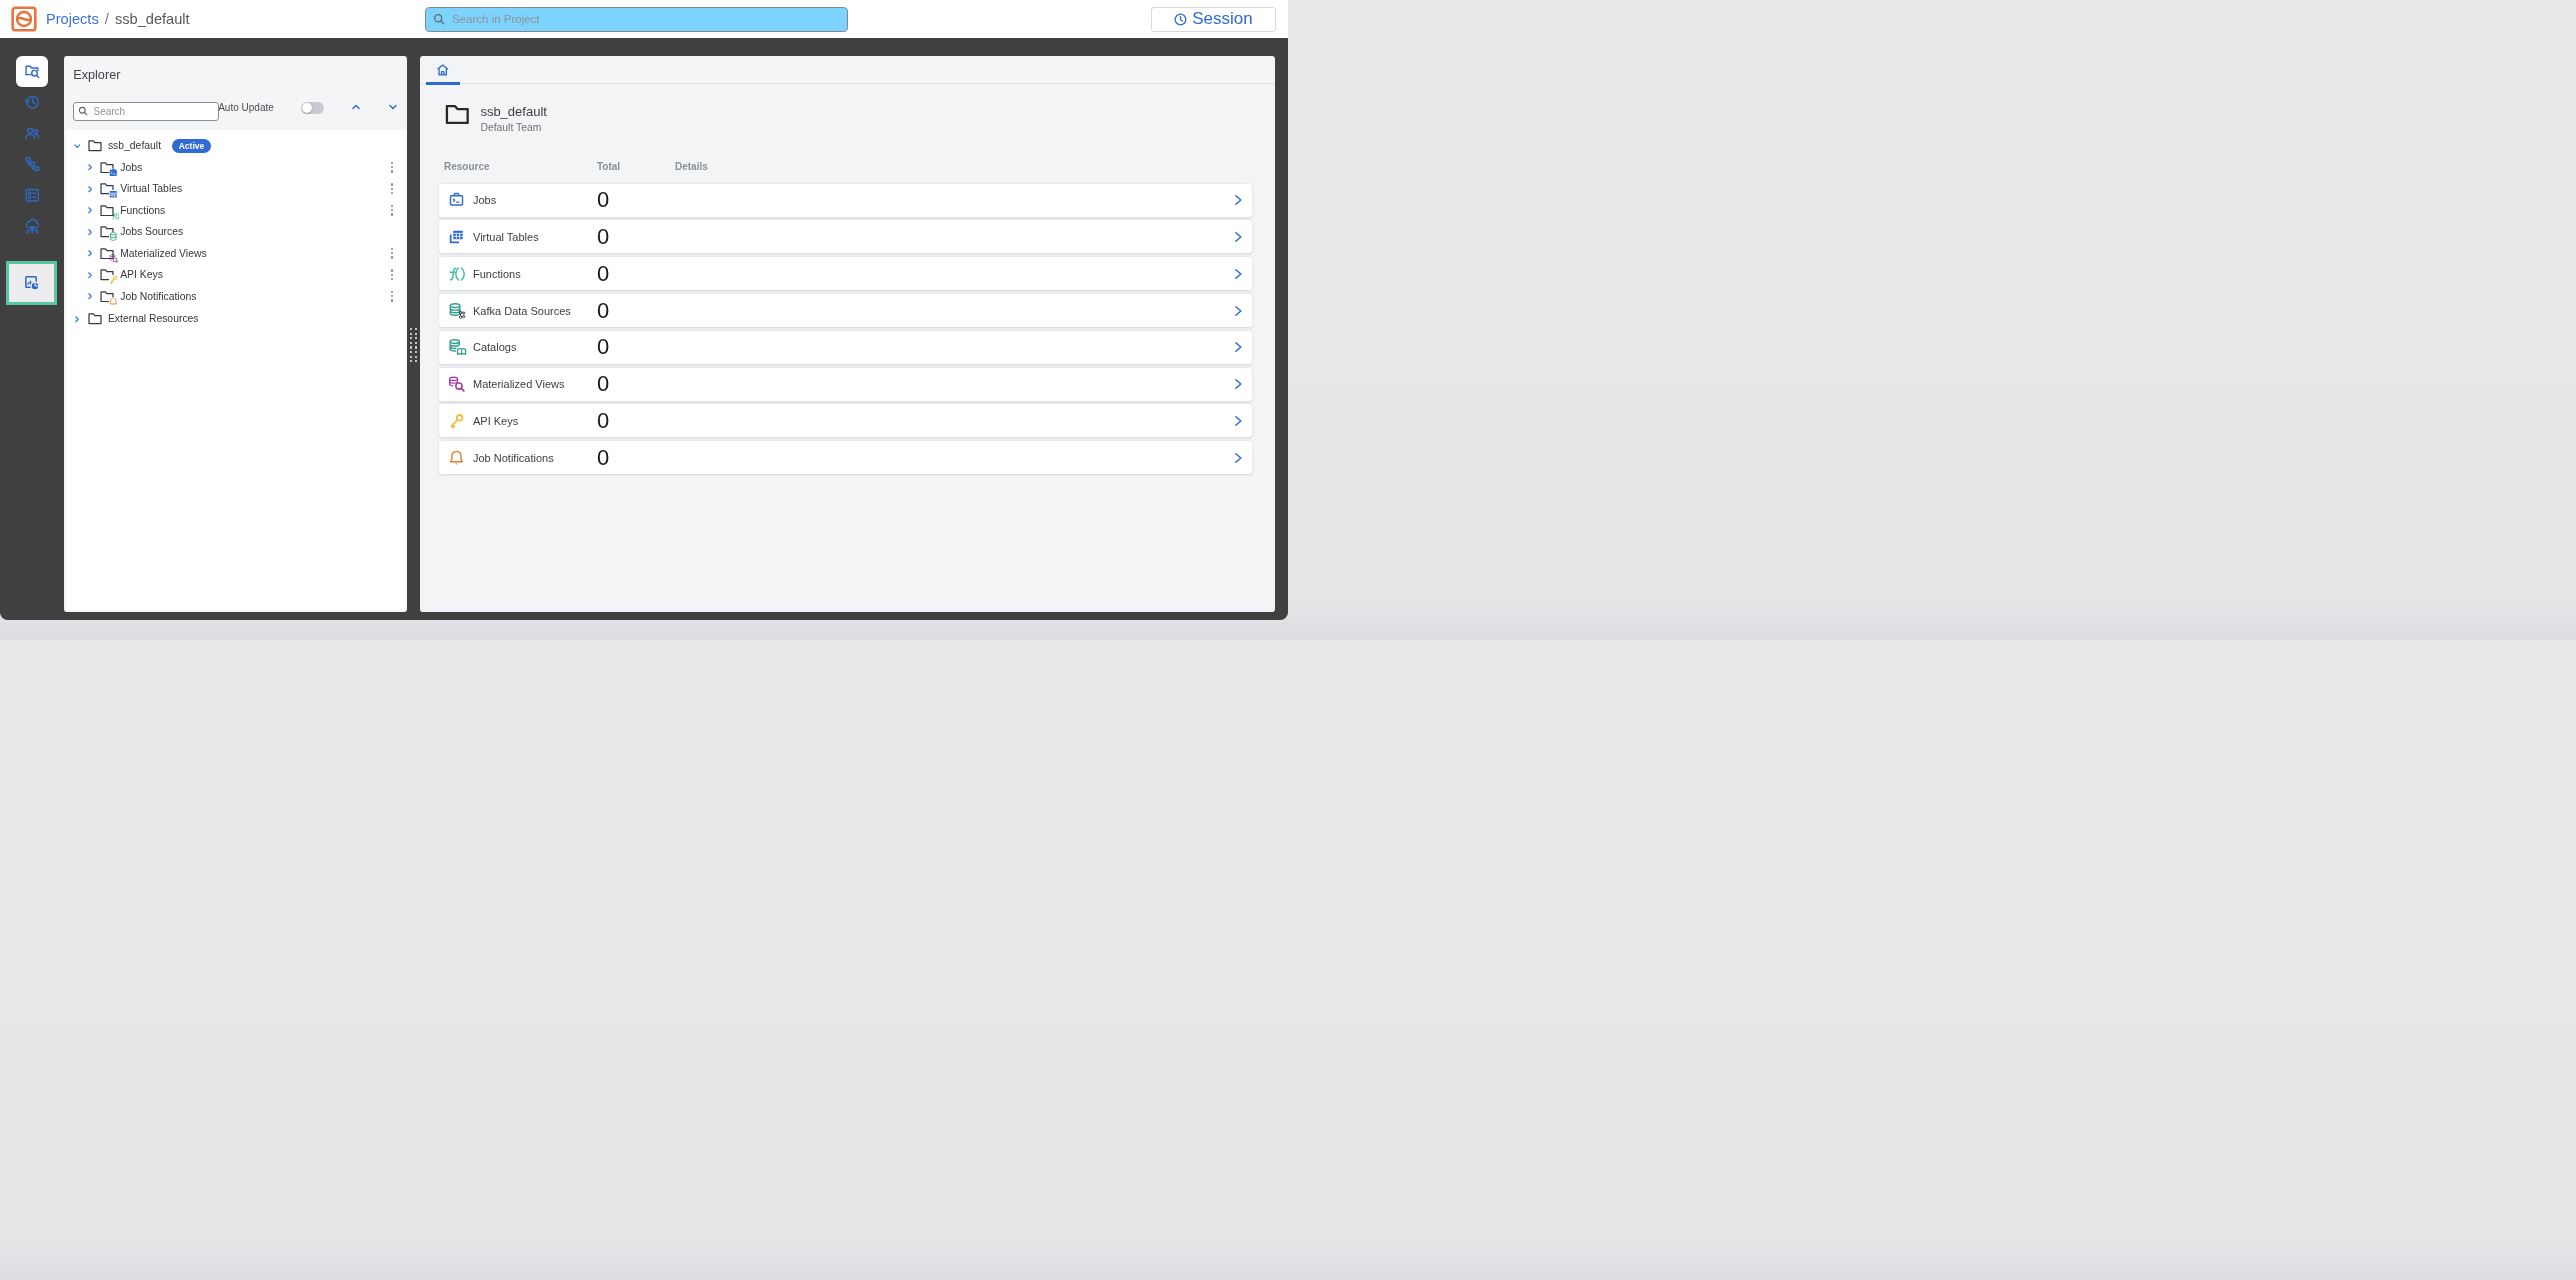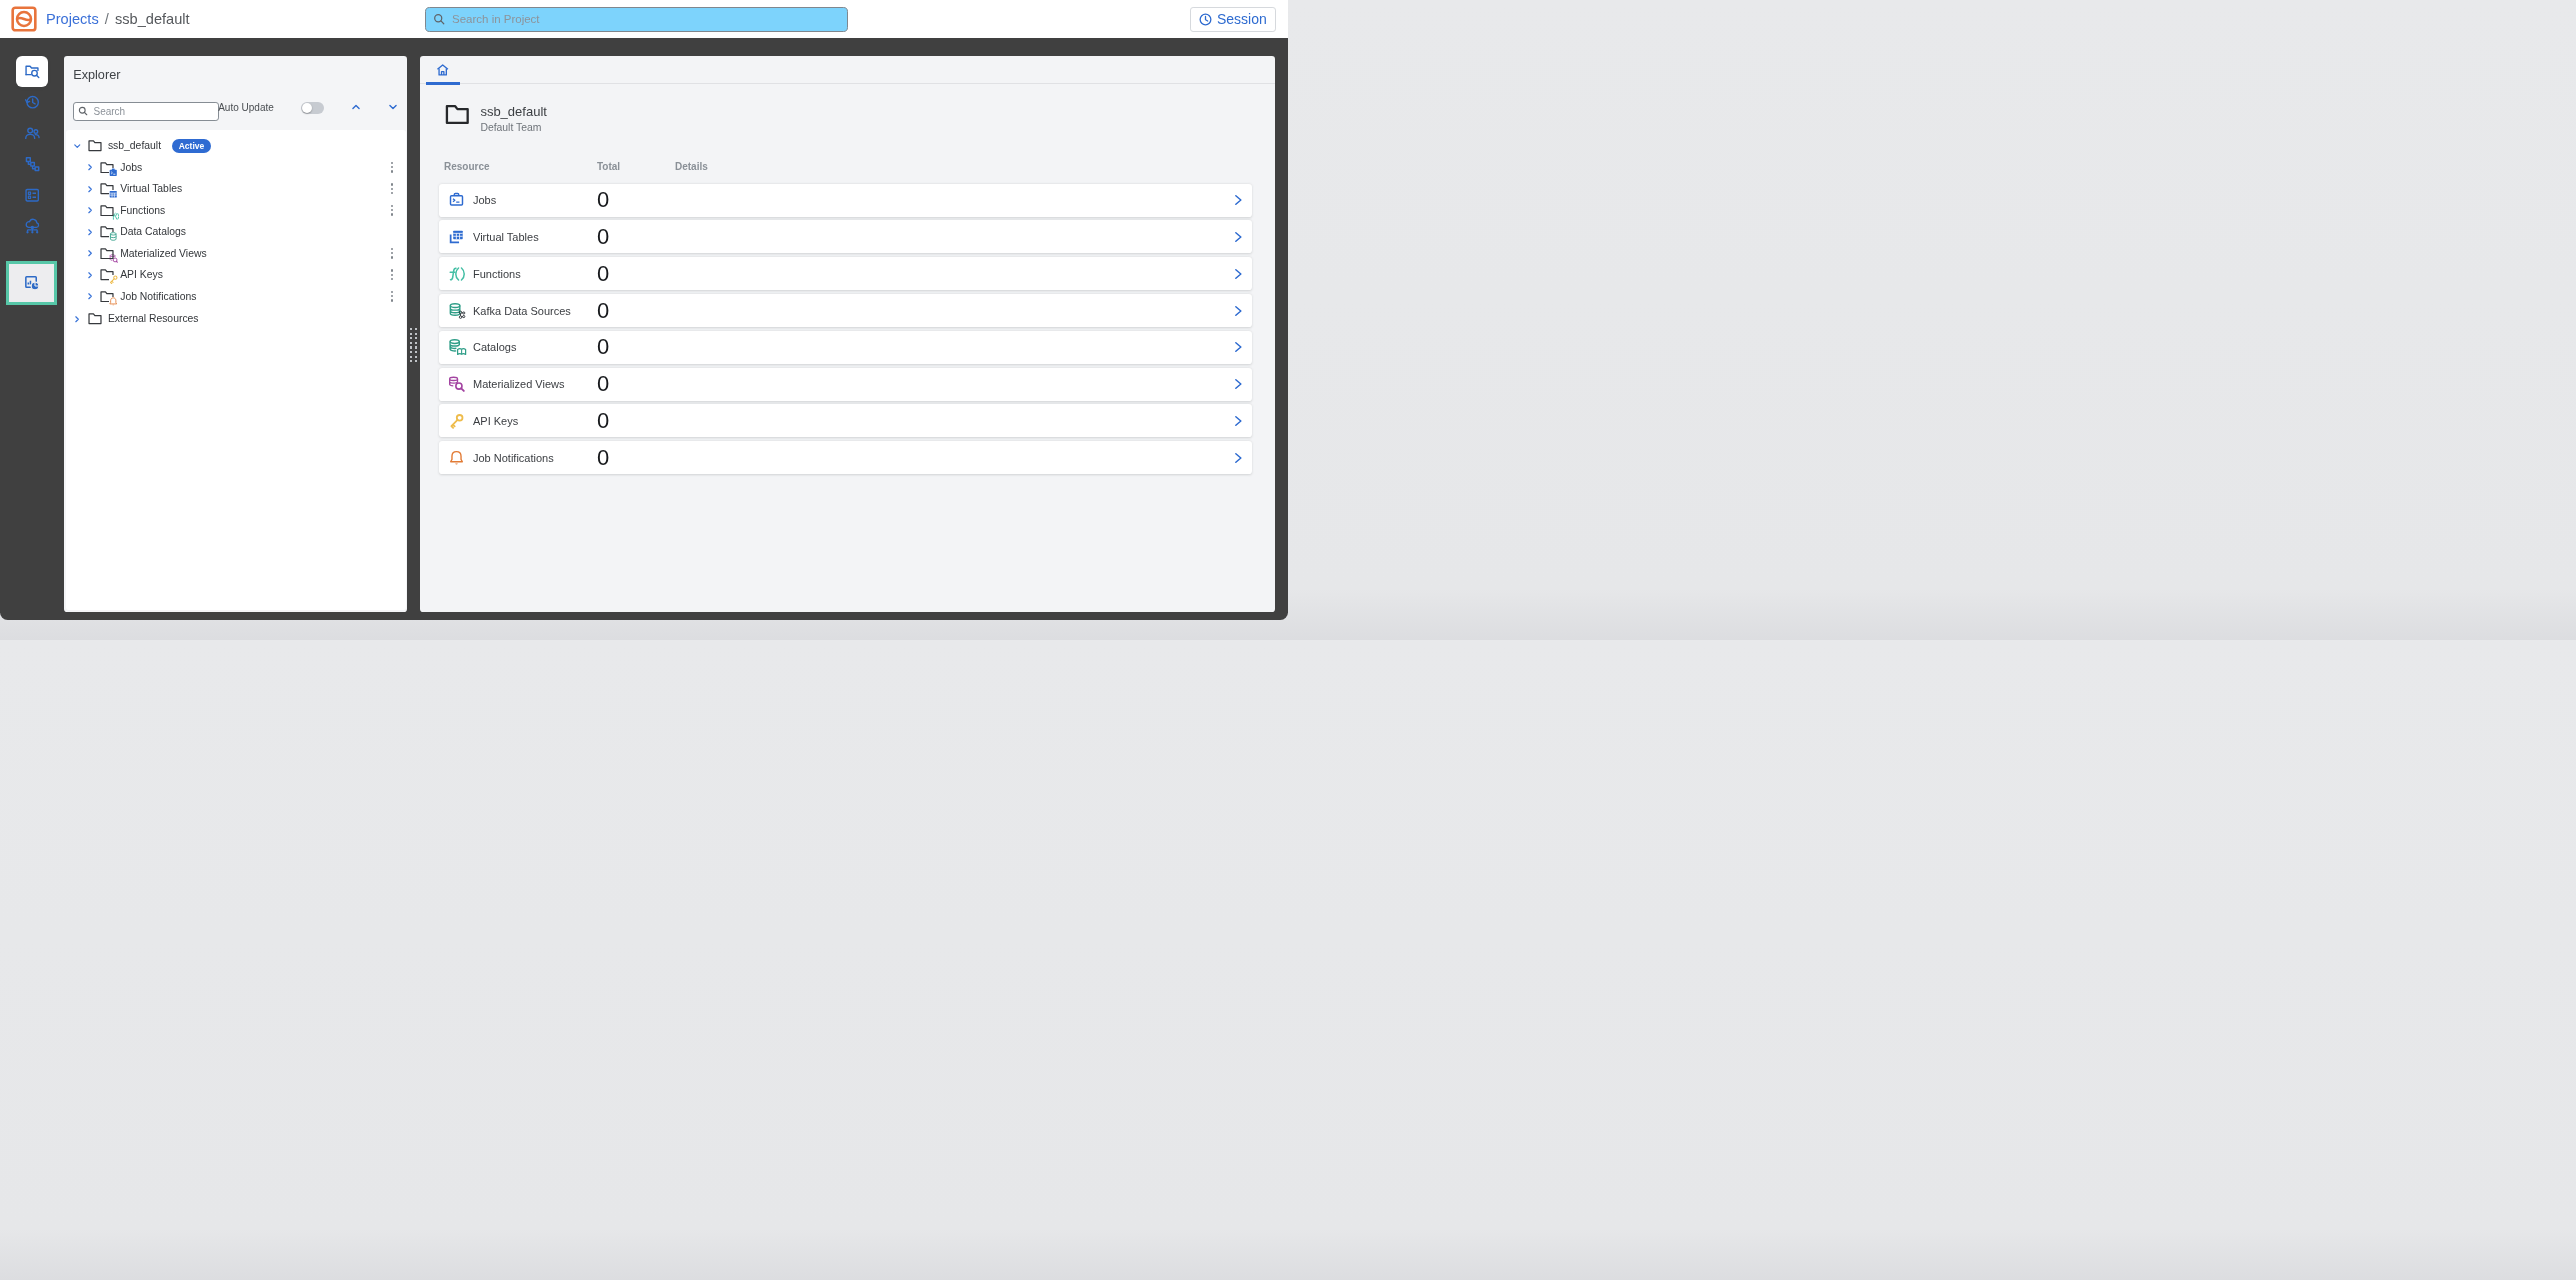--- a/index.html
+++ b/index.html
@@ -21,23 +21,23 @@
   .bc-cur { color:#55585c; }
   .top-search { position:absolute; left:425px; top:7px; width:423px; height:24.6px; }
   .top-search input {
     width:100%; height:100%; border:0.8px solid #80878e; border-radius:4.6px;
     padding:0 7.7px 0 26px; font-size:11.5px; color:#3c4043; background:#7dd3fc; outline:none;
     font-family:"Liberation Sans", sans-serif;
   }
   .top-search input::placeholder { color:#8d939a; }
   .top-search .mag { position:absolute; left:7.7px; top:6.1px; }
   .session-btn {
-    position:absolute; right:12.3px; top:7px; height:24.6px; padding:0 8px;
+    position:absolute; right:12.3px; top:7px; height:24.6px; padding:0 22px;
     display:flex; align-items:center; gap:5.4px; background:#fff;
-    border:0.8px solid #d6d9dd; border-radius:3.1px; color:#2e6bd0; font-size:14px; cursor:pointer;
+    border:0.8px solid #d6d9dd; border-radius:3.1px; color:#2e6bd0; font-size:17px; cursor:pointer;
   }
 
   
   .app { position:absolute; left:0; top:38px; width:1288px; height:582px; background:#404040; border-radius:0 0 7.7px 7.7px; }
 
   
   .rail { position:absolute; left:16px; top:17.7px; width:31.5px; }
   .rail-item { width:31.5px; height:31px; display:flex; align-items:center; justify-content:center; cursor:pointer; }
   .rail-item.active { background:#ffffff; border-radius:6.1px; box-shadow:0 0.8px 2.3px rgba(60,64,67,.25); }
   .highlight-box {
@@ -311,21 +311,21 @@
           </svg>
         <span class="folder-wrap">
           <svg width="14" height="11.5" viewBox="0 0 18 15">
               <path d="M1.2 13.8 V1.2 h5.8 l1.8 2.2 h8 v10.4 z" fill="none" stroke="#36393d" stroke-width="1.6" stroke-linejoin="round"></path>
             </svg>
           <svg class="mini-badge" width="8.5" height="9.2" viewBox="0 0 12 13">
               <ellipse cx="6" cy="2.6" rx="4" ry="1.7" fill="none" stroke="#2f9e88" stroke-width="1.2"></ellipse>
               <path d="M2 2.6 V10 M10 2.6 V10 M2 6.3 a4 1.7 0 0 0 8 0 M2 10 a4 1.7 0 0 0 8 0" fill="none" stroke="#2f9e88" stroke-width="1.2"></path>
             </svg>
         </span>
-        <span class="tree-label">Data Catalogs</span>
+        <span class="tree-label">Jobs Sources</span>
       </div>
 
       <div class="tree-row child">
         <svg width="8.5" height="8.5" viewBox="0 0 12 12">
             <polyline points="4,2.5 7.5,6 4,9.5" fill="none" stroke="#3a74d8" stroke-width="1.7" stroke-linecap="round" stroke-linejoin="round"></polyline>
           </svg>
         <span class="folder-wrap">
           <svg class="mini-badge" width="9.2" height="9.2" viewBox="0 0 13 13">
               <ellipse cx="5" cy="2.4" rx="3.4" ry="1.4" fill="none" stroke="#a343a1" stroke-width="1.1"></ellipse>
               <path d="M1.6 2.4 V7.6 a3.4 1.4 0 0 0 3 1.3 M8.4 2.4 V4.6" fill="none" stroke="#a343a1" stroke-width="1.1"></path>

